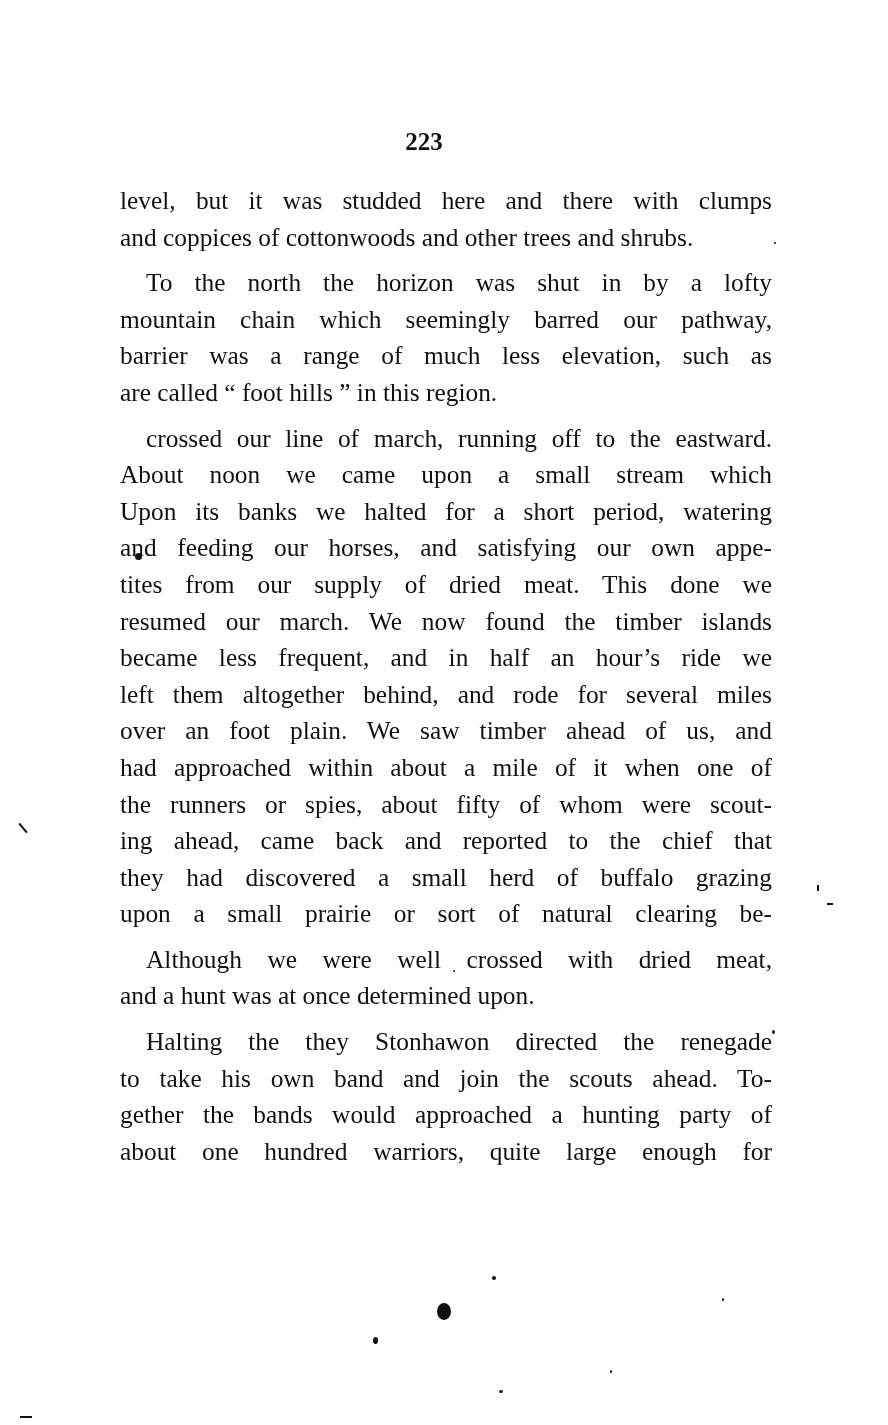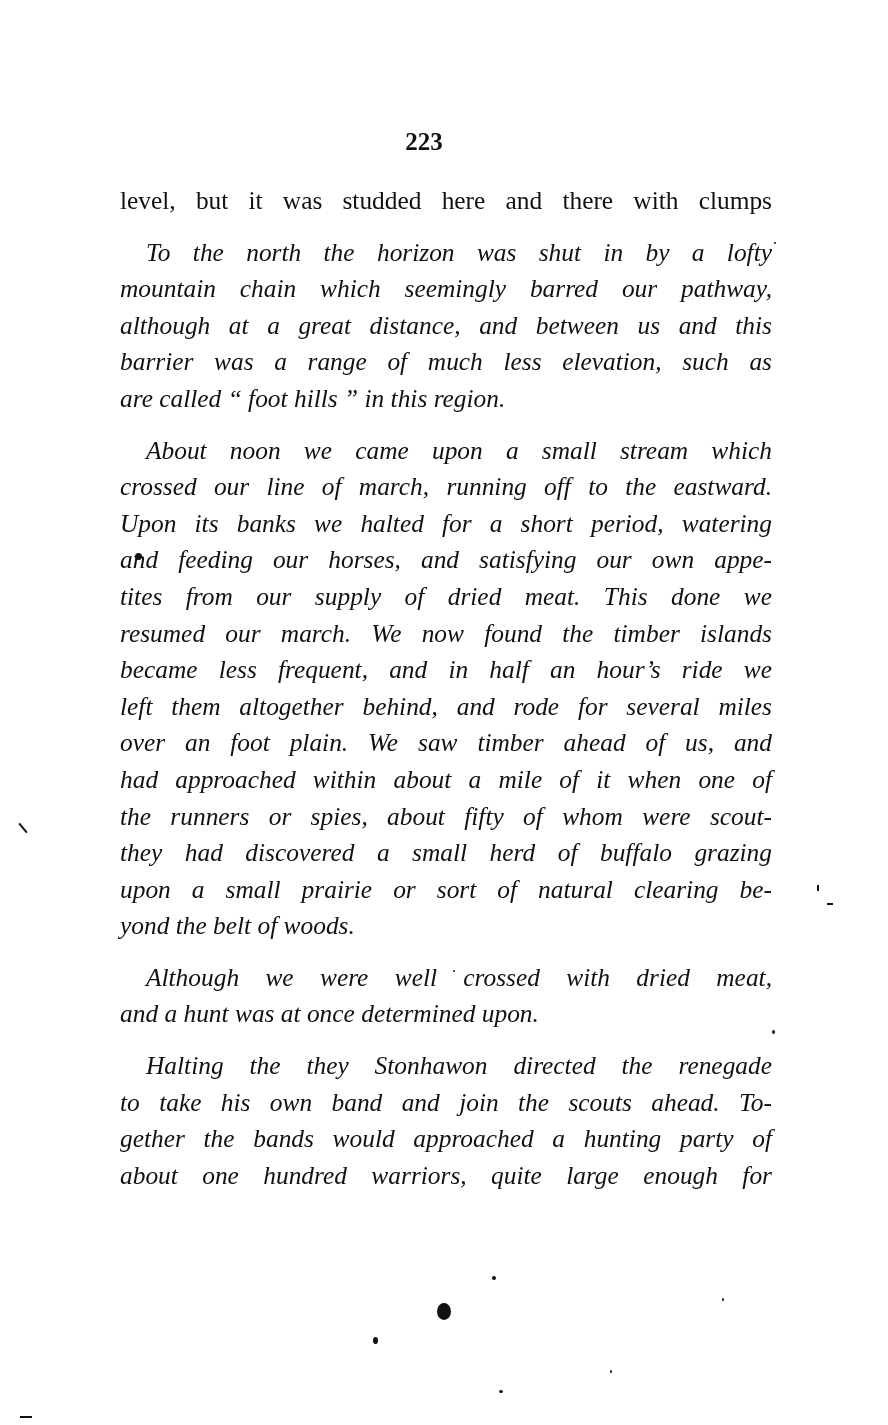--- a/index.html
+++ b/index.html
@@ -46,22 +46,21 @@
       display: block;
       text-align: justify;
       text-align-last: justify;
       white-space: nowrap;
       overflow: visible;
     }
     .line.last {
       text-align-last: left;
     }
     .para + .para {
-      margin-top: 15px;
-      font-style: italic;
+      margin-top: 9px;
     }
     .speck {
       position: absolute;
       background: #111;
       border-radius: 50%;
     }
     .mark {
       position: absolute;
       background: #111;
     }
@@ -69,45 +68,45 @@
 </head>
 <body>
 
 <div>
   <div class="page-number">223</div>
 
   <div class="text-block">
 
     <p class="para">
       <span class="line">level, but it was studded here and there with clumps</span>
+      <span class="line last">and coppices of cottonwoods and other trees and shrubs.</span>
     </p>
 
     <p class="para indent-first">
       <span class="line">To the north the horizon was shut in by a lofty</span>
       <span class="line">mountain chain which seemingly barred our pathway,</span>
-      <span class="line">although at a great distance, and between us and this</span>
       <span class="line">barrier was a range of much less elevation, such as</span>
       <span class="line last">are called “ foot hills ” in this region.</span>
     </p>
 
     <p class="para indent-first">
+      <span class="line">crossed our line of march, running off to the eastward.</span>
       <span class="line">About noon we came upon a small stream which</span>
-      <span class="line">crossed our line of march, running off to the eastward.</span>
       <span class="line">Upon its banks we halted for a short period, watering</span>
       <span class="line">and feeding our horses, and satisfying our own appe-</span>
       <span class="line">tites from our supply of dried meat. This done we</span>
       <span class="line">resumed our march. We now found the timber islands</span>
       <span class="line">became less frequent, and in half an hour’s ride we</span>
       <span class="line">left them altogether behind, and rode for several miles</span>
       <span class="line">over an foot plain. We saw timber ahead of us, and</span>
       <span class="line">had approached within about a mile of it when one of</span>
       <span class="line">the runners or spies, about fifty of whom were scout-</span>
+      <span class="line">ing ahead, came back and reported to the chief that</span>
       <span class="line">they had discovered a small herd of buffalo grazing</span>
       <span class="line">upon a small prairie or sort of natural clearing be-</span>
-      <span class="line last">yond the belt of woods.</span>
     </p>
 
     <p class="para indent-first">
       <span class="line">Although we were well crossed with dried meat,</span>
       <span class="line last">and a hunt was at once determined upon.</span>
     </p>
 
     <p class="para indent-first">
       <span class="line">Halting the they Stonhawon directed the renegade</span>
       <span class="line">to take his own band and join the scouts ahead. To-</span>

